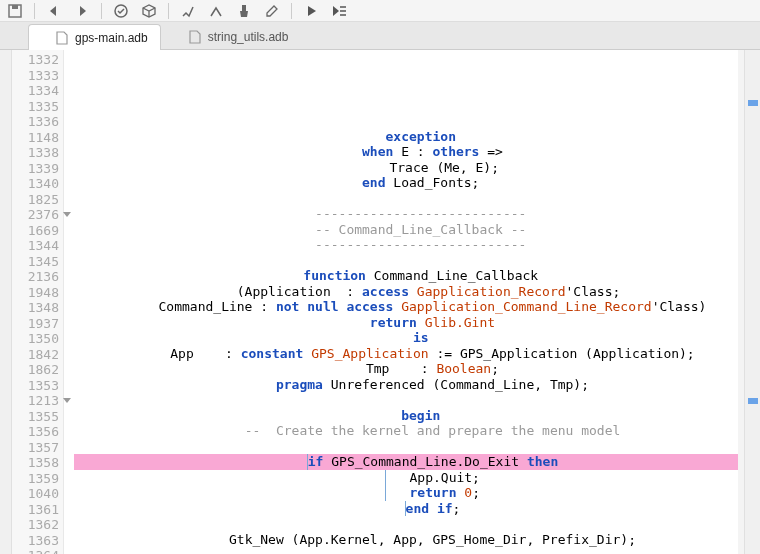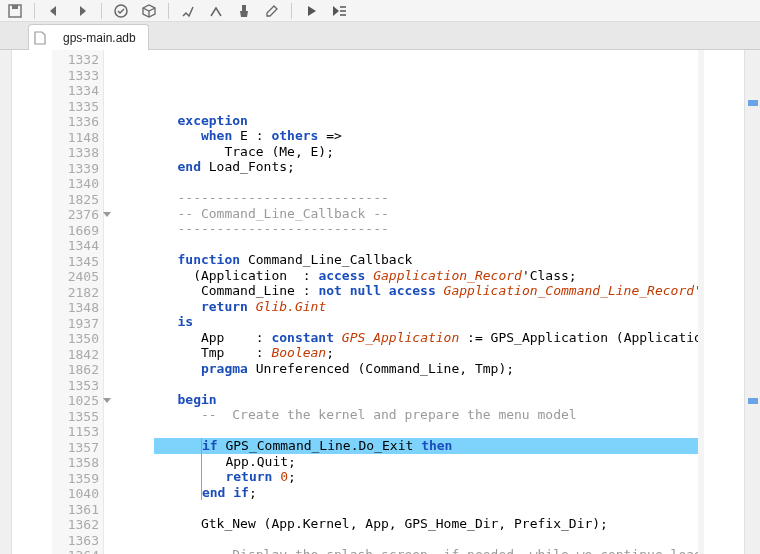--- a/index.html
+++ b/index.html
@@ -37,24 +37,24 @@
   .tabbar {
     height: 28px;
     background: #e8e8e8;
     border-bottom: 1px solid #ccc;
     display: flex;
     align-items: flex-end;
     padding-left: 28px;
   }
   .tab {
     height: 26px;
-    padding: 0 12px 0 4px;
-    display: flex;
-    align-items: center;
-    gap: 16px;
+    padding: 0 12px 0 26px;
+    display: flex;
+    align-items: center;
+    gap: 6px;
     font-family: -apple-system, "Helvetica Neue", Arial, sans-serif;
     font-size: 12px;
     color: #555;
     border: 1px solid transparent;
     border-bottom: none;
     border-radius: 4px 4px 0 0;
     cursor: pointer;
     position: relative;
   }
   .tab.active {
@@ -67,21 +67,20 @@
     width: 14px;
     height: 14px;
     display: flex;
     align-items: center;
     justify-content: center;
     color: #999;
   }
   .editor-row {
     display: flex;
     height: calc(554px - 22px - 28px);
-    gap: 40px;
   }
   .left-margin {
     width: 12px;
     background: #f0f0f0;
     border-right: 1px solid #e0e0e0;
   }
   .gutter {
     width: 52px;
     background: #f7f7f7;
     border-right: 1px solid #e8e8e8;
@@ -101,48 +100,49 @@
     position: absolute;
     right: -8px;
     top: 5px;
     width: 0; height: 0;
     border-left: 4px solid transparent;
     border-right: 4px solid transparent;
     border-top: 5px solid #999;
   }
   .code {
     flex: 1;
-    padding-top: 2px;
+    padding-top: 18px;
     padding-left: 10px;
     white-space: pre;
     overflow: hidden;
     position: relative;
+    text-align: center;
   }
   .code .line {
     height: 15.5px;
     line-height: 15.5px;
   }
   .code .line.hl {
-    background: #7dd3fc;
+    background: #f9a8d4;
   }
   .right-margin {
     width: 16px;
     background: #f0f0f0;
     border-left: 1px solid #e0e0e0;
     position: relative;
   }
   .right-margin .marker {
     position: absolute;
     right: 2px;
     width: 10px;
     height: 6px;
     background: #6aa3e8;
   }
   .kw { color: #1b4dbb; font-weight: bold; }
-  .type { color: #c23a00; font-style: italic; }
+  .type { color: #c23a00; }
   .cm { color: #9a9a9a; }
   .num { color: #c23a00; }
   .bracket-line {
     border-left: 1px solid #7aa8d8;
     display: inline-block;
     height: 15.5px;
     vertical-align: top;
   }
   .thin-scroll {
     position: absolute;
@@ -224,51 +224,59 @@
 </div>
 
 <div class="tabbar" id="tabbar">
     <div class="tab active">
       <span class="file-icon">
         <svg width="12" height="14" viewBox="0 0 12 14">
           <path d="M1 1 L8 1 L11 4 L11 13 L1 13 Z" fill="none" stroke="#999" stroke-width="1.2"></path>
         </svg>
       </span>
       <span>gps-main.adb</span>
+    </div>
+    <div class="tab">
+      <span class="file-icon">
+        <svg width="12" height="14" viewBox="0 0 12 14">
+          <path d="M1 1 L8 1 L11 4 L11 13 L1 13 Z" fill="none" stroke="#999" stroke-width="1.2"></path>
+        </svg>
+      </span>
+      <span>string_utils.adb</span>
     </div>
   </div>
 
 <div class="editor-row">
   <div class="left-margin"></div>
   <div class="gutter" id="gutter">
       <div class="ln">1332</div>
       <div class="ln">1333</div>
       <div class="ln">1334</div>
       <div class="ln">1335</div>
       <div class="ln">1336</div>
       <div class="ln">1148</div>
       <div class="ln">1338</div>
       <div class="ln">1339</div>
       <div class="ln">1340</div>
       <div class="ln">1825</div>
       <div class="ln fold">2376</div>
       <div class="ln">1669</div>
       <div class="ln">1344</div>
       <div class="ln">1345</div>
-      <div class="ln">2405</div>
-      <div class="ln">2182</div>
+      <div class="ln">2136</div>
+      <div class="ln">1948</div>
       <div class="ln">1348</div>
       <div class="ln">1937</div>
       <div class="ln">1350</div>
       <div class="ln">1842</div>
       <div class="ln">1862</div>
       <div class="ln">1353</div>
-      <div class="ln fold">1025</div>
+      <div class="ln fold">1213</div>
       <div class="ln">1355</div>
-      <div class="ln">1153</div>
+      <div class="ln">1356</div>
       <div class="ln">1357</div>
       <div class="ln">1358</div>
       <div class="ln">1359</div>
       <div class="ln">1040</div>
       <div class="ln">1361</div>
       <div class="ln">1362</div>
       <div class="ln">1363</div>
       <div class="ln">1364</div>
     </div>
   <div class="code" id="code">

